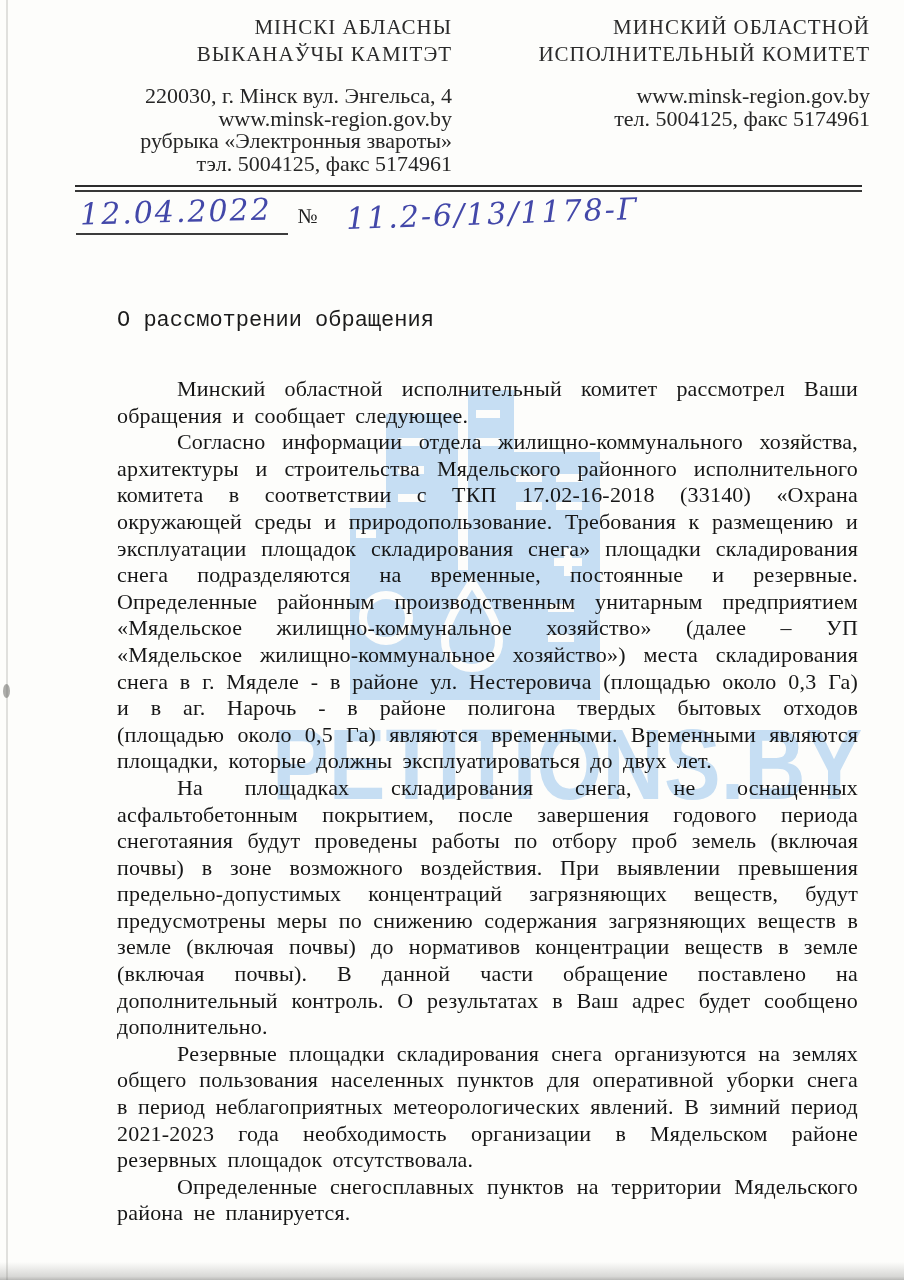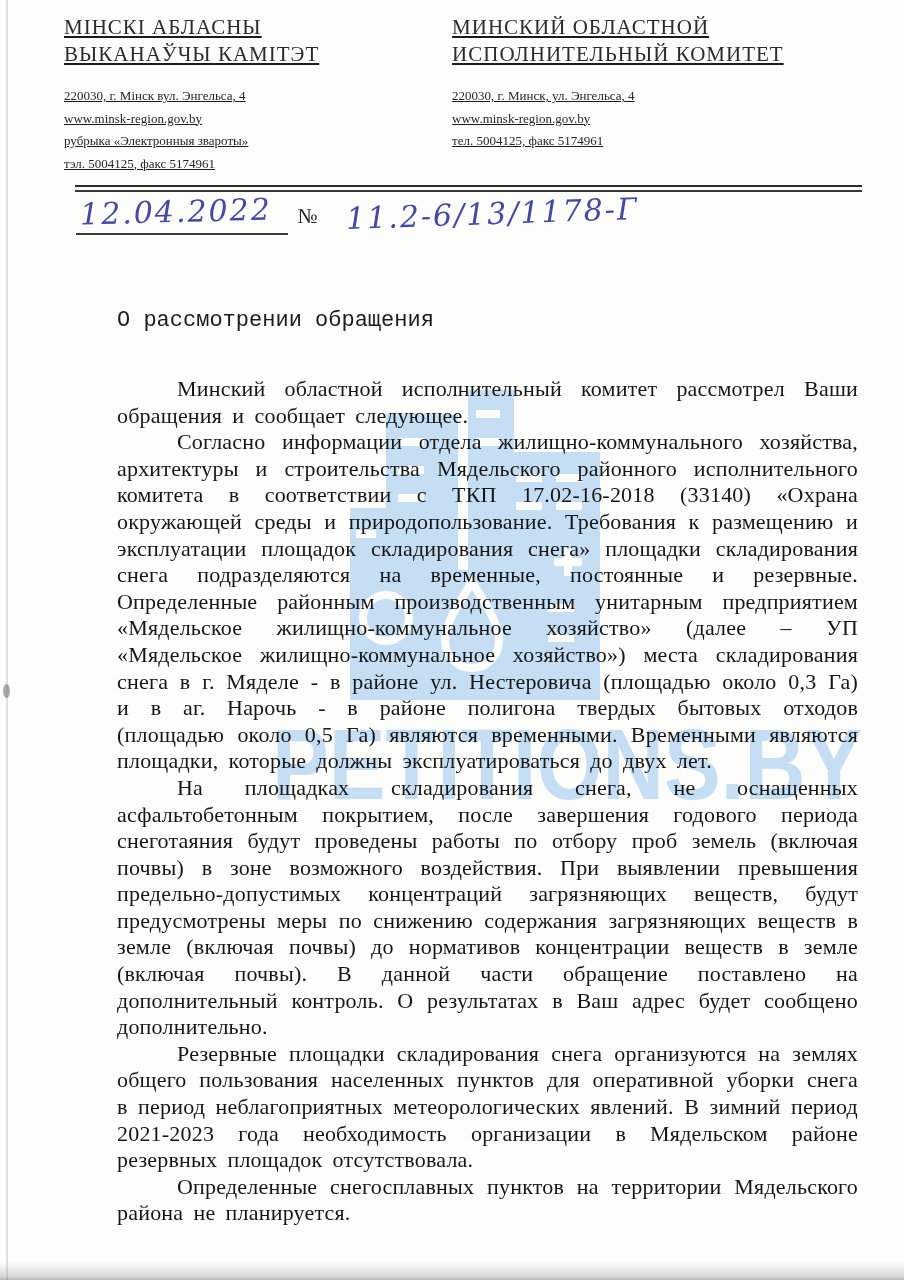--- a/index.html
+++ b/index.html
@@ -15,32 +15,32 @@
   }
 
   
   .header {
     position: absolute;
     top: 14px; left: 0; right: 0;
     display: flex;
     justify-content: space-between;
     padding: 0 34px 0 64px;
   }
-  .header-col { text-align: left; text-decoration: underline; }
+  .header-col { text-align: right; }
   .header-col.left  { width: 390px; }
   .header-col.right { width: 420px; }
   .org-title {
     font-size: 21px;
     line-height: 27px;
     letter-spacing: 1px;
     color: #2b2b2b;
   }
   .org-address {
     margin-top: 17px;
-    font-size: 13px;
+    font-size: 22px;
     line-height: 22.5px;
     color: #262626;
   }
 
   
   .double-rule {
     position: absolute;
     top: 185px; left: 75px; right: 42px;
     height: 3px;
     border-top: 2px solid #2c2c2c;
@@ -207,21 +207,20 @@
         <div>рубрыка «Электронныя звароты»</div>
         <div>тэл. 5004125, факс 5174961</div>
       </div>
     </div>
     <div class="header-col right">
       <div class="org-title">
         <div>МИНСКИЙ ОБЛАСТНОЙ</div>
         <div>ИСПОЛНИТЕЛЬНЫЙ КОМИТЕТ</div>
       </div>
       <div class="org-address">
-        <div>220030, г. Минск, ул. Энгельса, 4</div>
         <div>www.minsk-region.gov.by</div>
         <div>тел. 5004125, факс 5174961</div>
       </div>
     </div>
   </div>
 
   <div class="double-rule"></div>
 
   <div class="ref-row">
     <span class="date-wrap"><span class="hw">12.04.2022</span></span>

